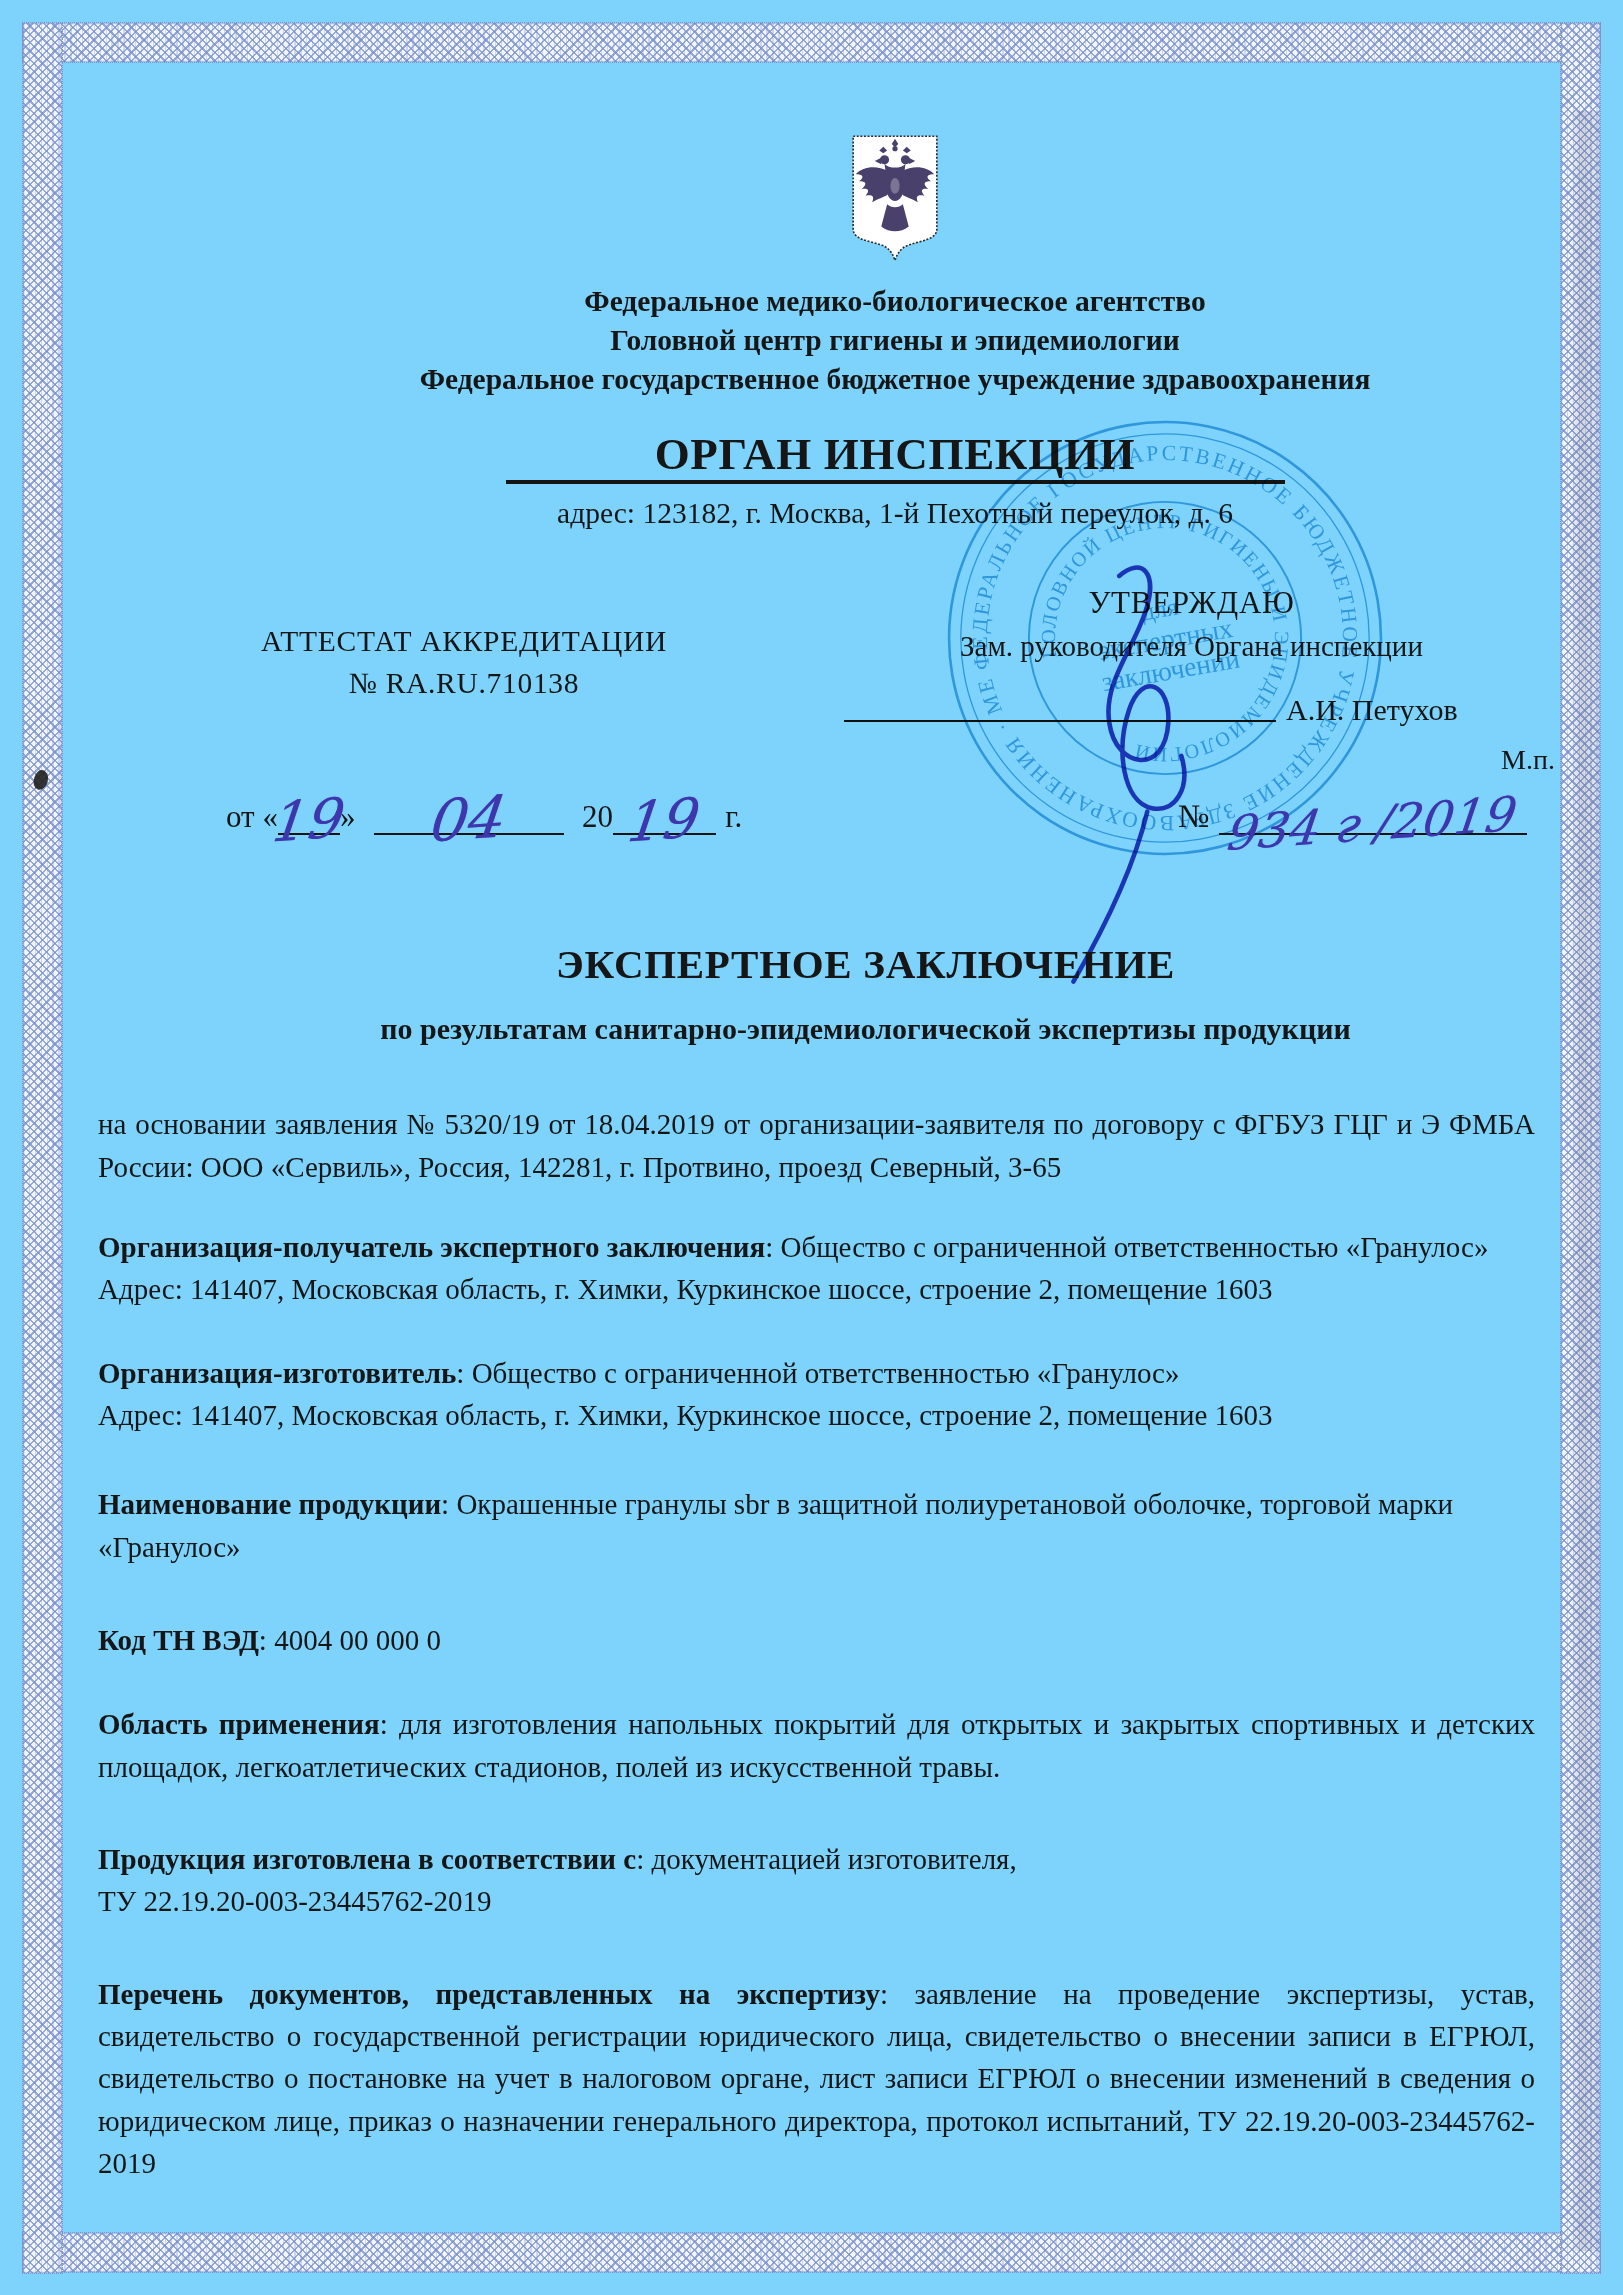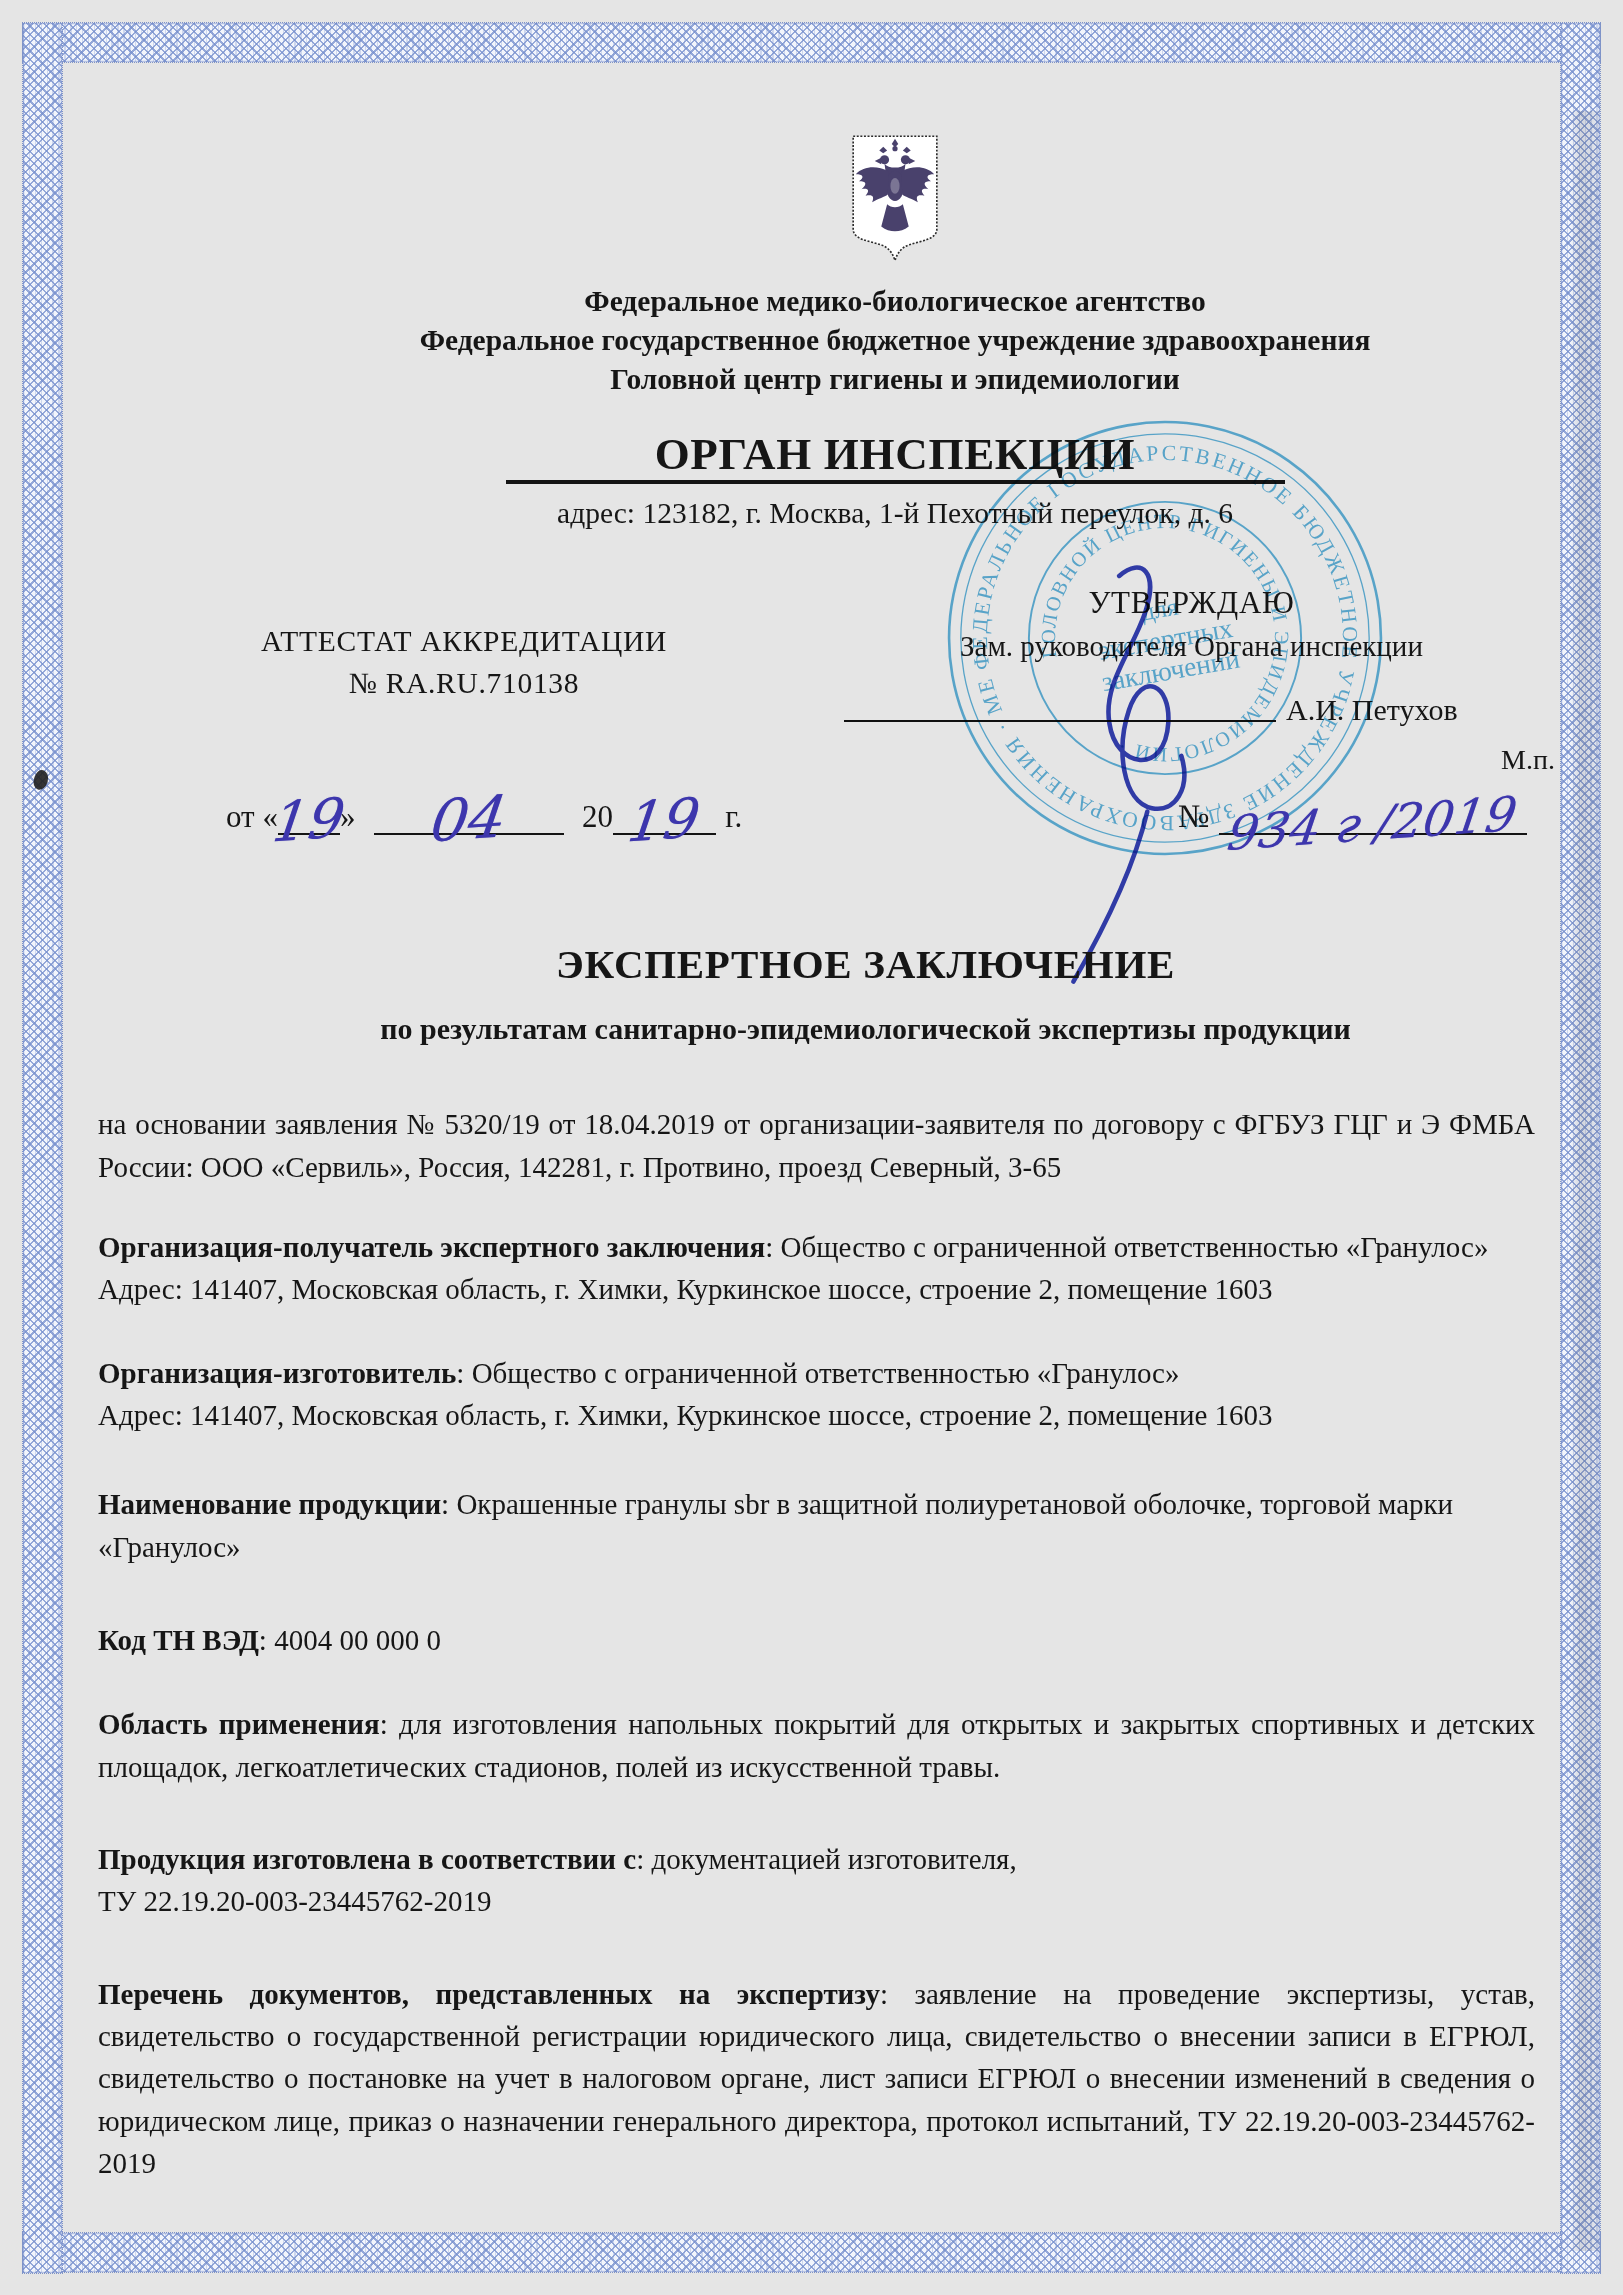--- a/index.html
+++ b/index.html
@@ -1,19 +1,19 @@
 <!DOCTYPE html>
 <html style="font-size:10.5px"><head>
 <meta charset="utf-8">
 <style>
   html,body{margin:0;padding:0;background:#ffffff;}
   .page{
     position:relative;
     width:1623px;height:2295px;
-    background:#e5e5e5;
+    background:#7dd3fc;
     overflow:hidden;
     font-family:"Liberation Serif", serif;
     color:#161616;
   }
   
   .bar{
     position:absolute;
     background-color:#f2f5fc;
     background-image:
       repeating-linear-gradient(45deg, rgba(118,143,205,.75) 0 1.6px, rgba(118,143,205,0) 1.6px 5.9px),
@@ -101,22 +101,22 @@
         <path d="M21,41 L31,46 L21,51 Z"></path>
         <path d="M-16,50 C-10,58 10,58 16,50 L10,98 C4,102 -4,102 -10,98 Z"></path>
         <ellipse cx="0" cy="84" rx="14" ry="23"></ellipse>
         <path d="M-10,62 C-28,52 -48,54 -60,66 C-49,66 -46,70 -55,77 C-44,77 -42,81 -51,89 C-41,87 -38,91 -45,99 C-35,97 -31,99 -35,109 C-25,103 -16,101 -11,97 Z"></path>
         <path d="M10,62 C28,52 48,54 60,66 C49,66 46,70 55,77 C44,77 42,81 51,89 C41,87 38,91 45,99 C35,97 31,99 35,109 C25,103 16,101 11,97 Z"></path>
         <path d="M-12,112 C-6,118 6,118 12,112 L21,146 C8,156 -8,156 -21,146 Z"></path>
         <ellipse cx="0" cy="84" rx="7" ry="12" fill="#ffffff" opacity="0.28"></ellipse>
       </g>
     </svg>
     <div class="h-line first">Федеральное медико-биологическое агентство</div>
+    <div class="h-line">Головной центр гигиены и эпидемиологии</div>
     <div class="h-line">Федеральное государственное бюджетное учреждение здравоохранения</div>
-    <div class="h-line">Головной центр гигиены и эпидемиологии</div>
     <div class="organ">ОРГАН ИНСПЕКЦИИ</div>
     <div class="organ-rule"></div>
     <div class="addr">адрес: 123182, г. Москва, 1-й Пехотный переулок, д. 6</div>
   </div>
 
   <div class="accred">
     <div>АТТЕСТАТ АККРЕДИТАЦИИ</div>
     <div>№ RA.RU.710138</div>
   </div>
 

